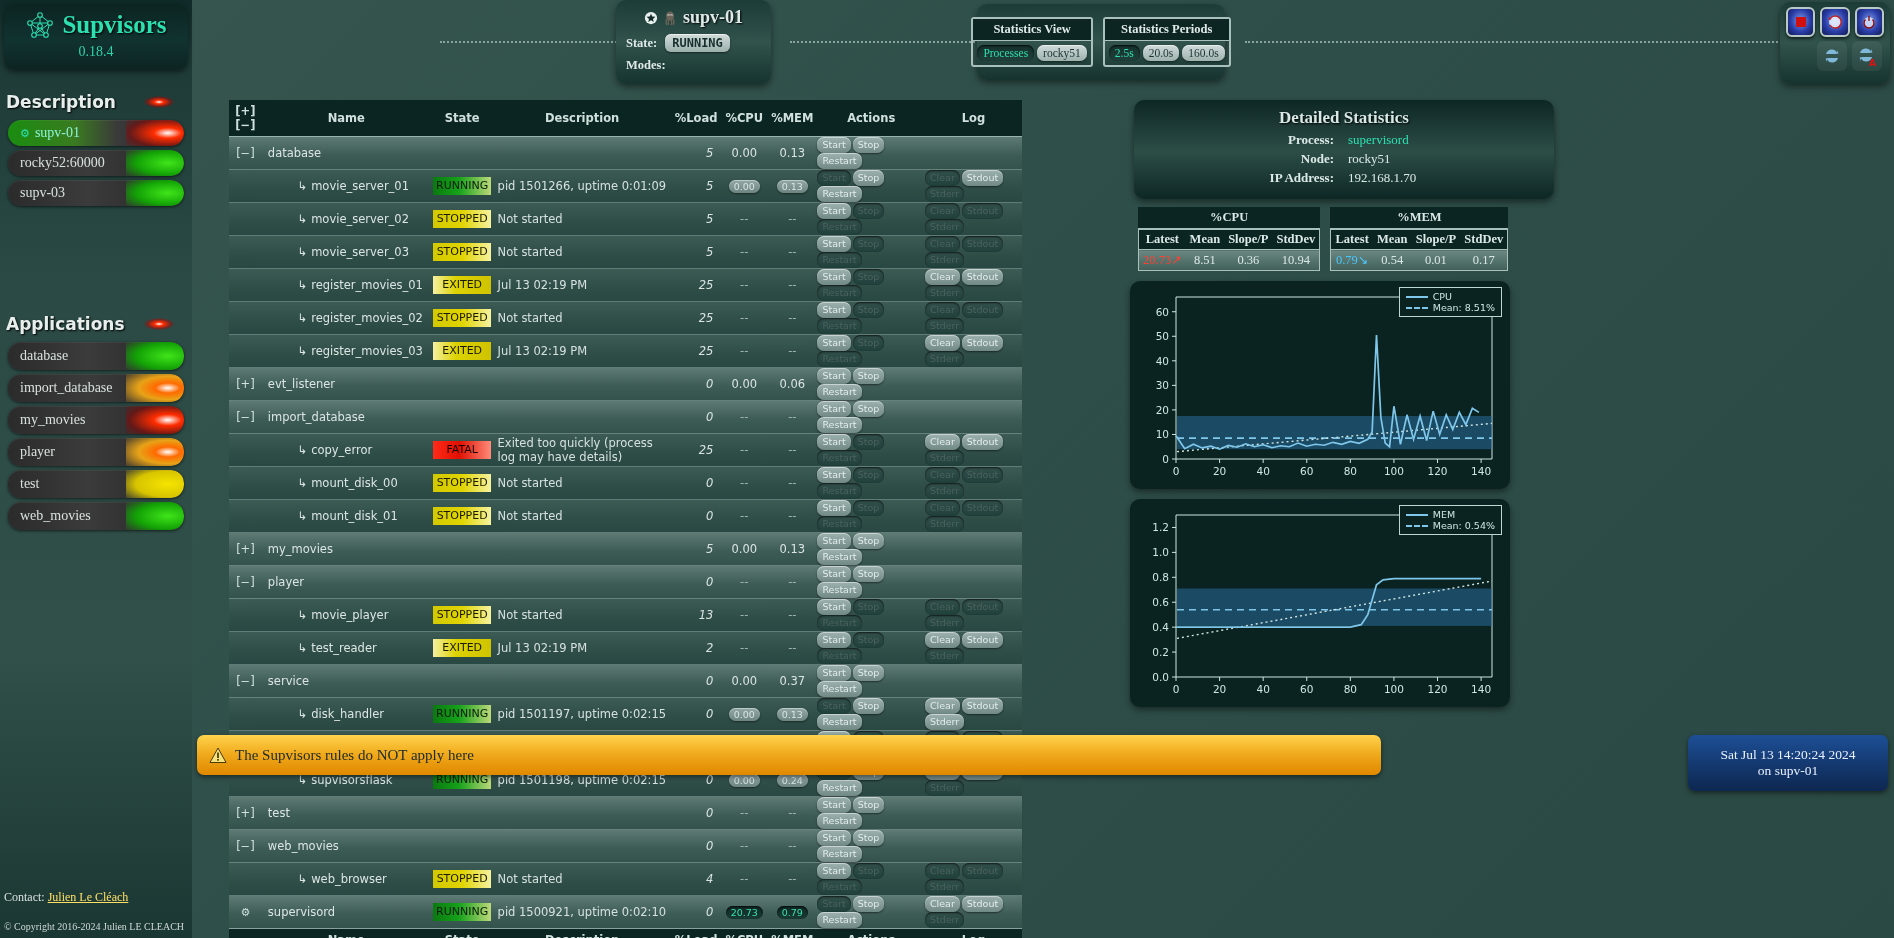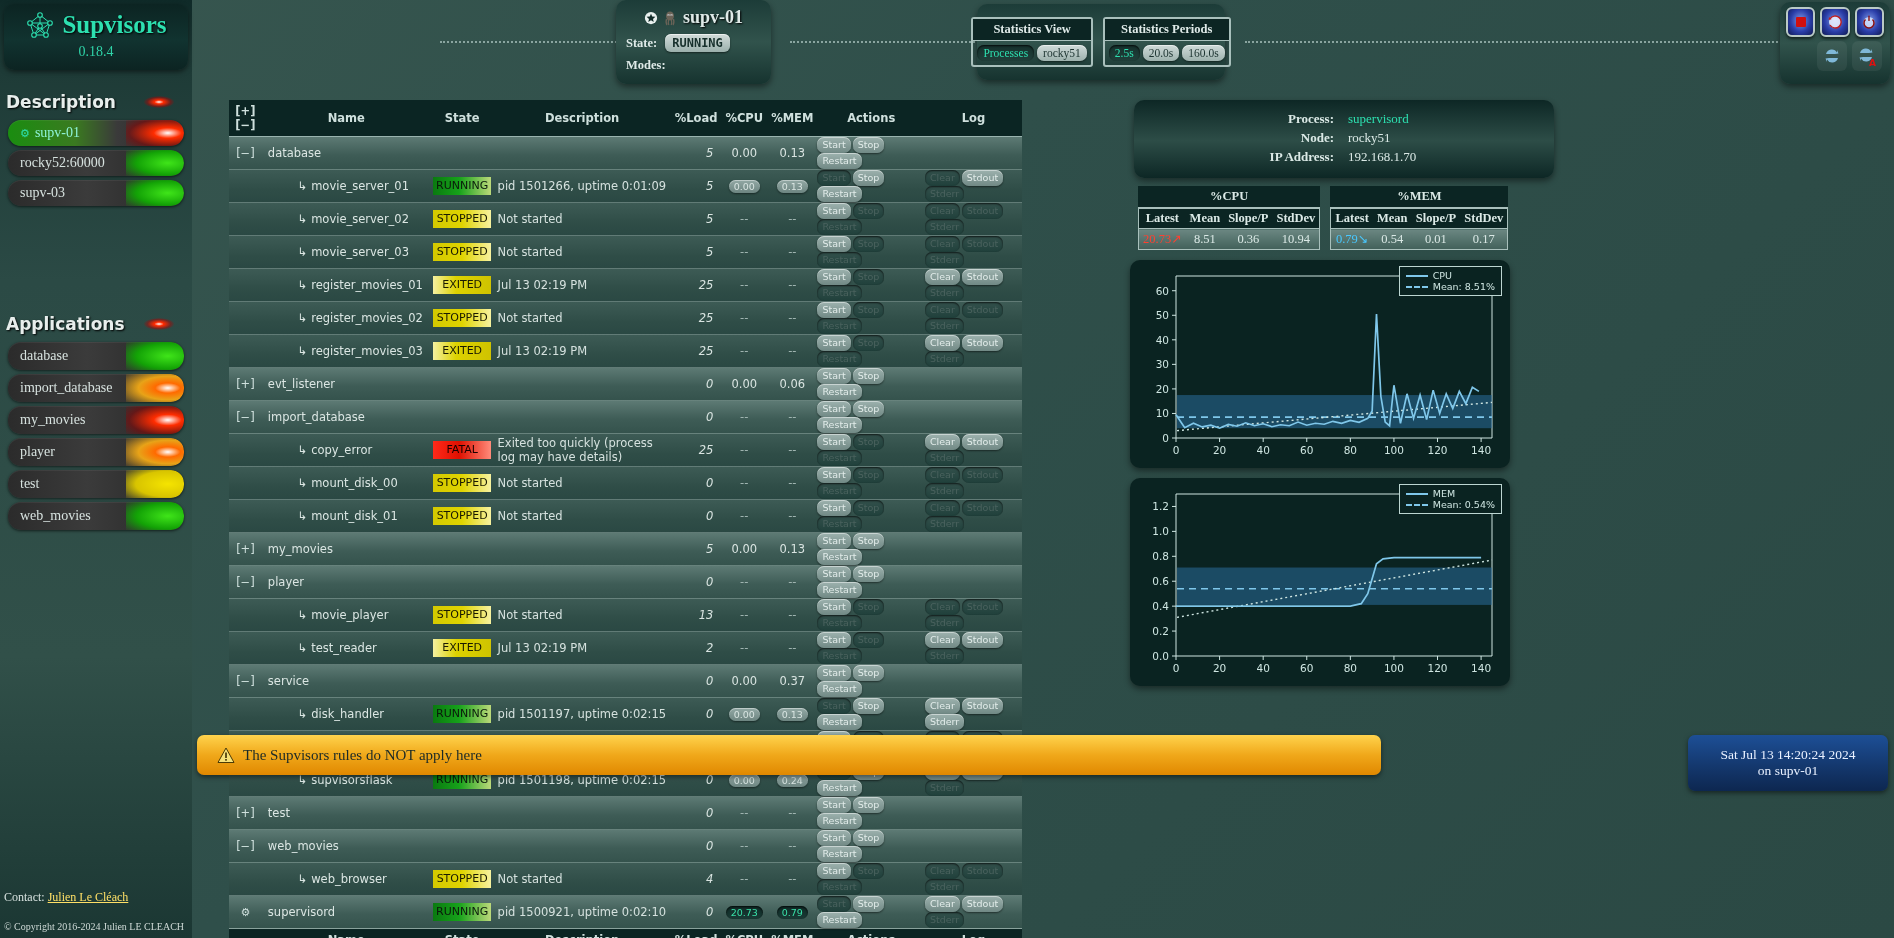--- a/index.html
+++ b/index.html
@@ -290,21 +290,21 @@
   .lg-row { display: flex; align-items: center; gap: 5px; white-space: nowrap;}
   .lg-line { width: 22px; height: 0; border-top: 2px solid #7fc7ea; }
   .lg-line.dash { border-top: 2px dashed #7fc7ea; }
 
   
   #footer-msg {
     position: absolute; left: 197px; top: 735px; width: 1184px; height: 40px;
     border-radius: 7px;
     background: linear-gradient(180deg, #ffd34d 0%, #f0a81a 50%, #e08800 100%);
     box-shadow: 0 2px 5px rgba(0,0,0,.5);
-    display: flex; align-items: center; gap: 8px; padding-left: 20px;
+    display: flex; align-items: center; gap: 8px; padding-left: 12px;
     font-family: "Liberation Serif", serif; font-size: 15px; color: #1b2a27;
   }
   #footer-time {
     position: absolute; right: 6px; top: 735px; width: 200px; height: 56px;
     border-radius: 7px;
     background: linear-gradient(180deg, #1d4f96 0%, #14386e 55%, #0d2750 100%);
     box-shadow: 0 2px 5px rgba(0,0,0,.5);
     display: flex; flex-direction: column; align-items: center; justify-content: center;
     font-family: "Liberation Serif", serif; font-size: 13.5px; color: #e8f0ff;
   }
@@ -787,20 +787,21 @@
         <td>Log</td>
       </tr>
 
     </tfoot>
   </table>
 </div>
 
 <div id="right">
 
   <div class="detbox">
+    <div class="det-title">Detailed Statistics</div>
     <div class="det-row">
       <div class="det-lbl">Process:</div>
       <div class="det-val link">supervisord</div>
     </div>
     <div class="det-row">
       <div class="det-lbl">Node:</div>
       <div class="det-val">rocky51</div>
     </div>
     <div class="det-row">
       <div class="det-lbl">IP Address:</div>

